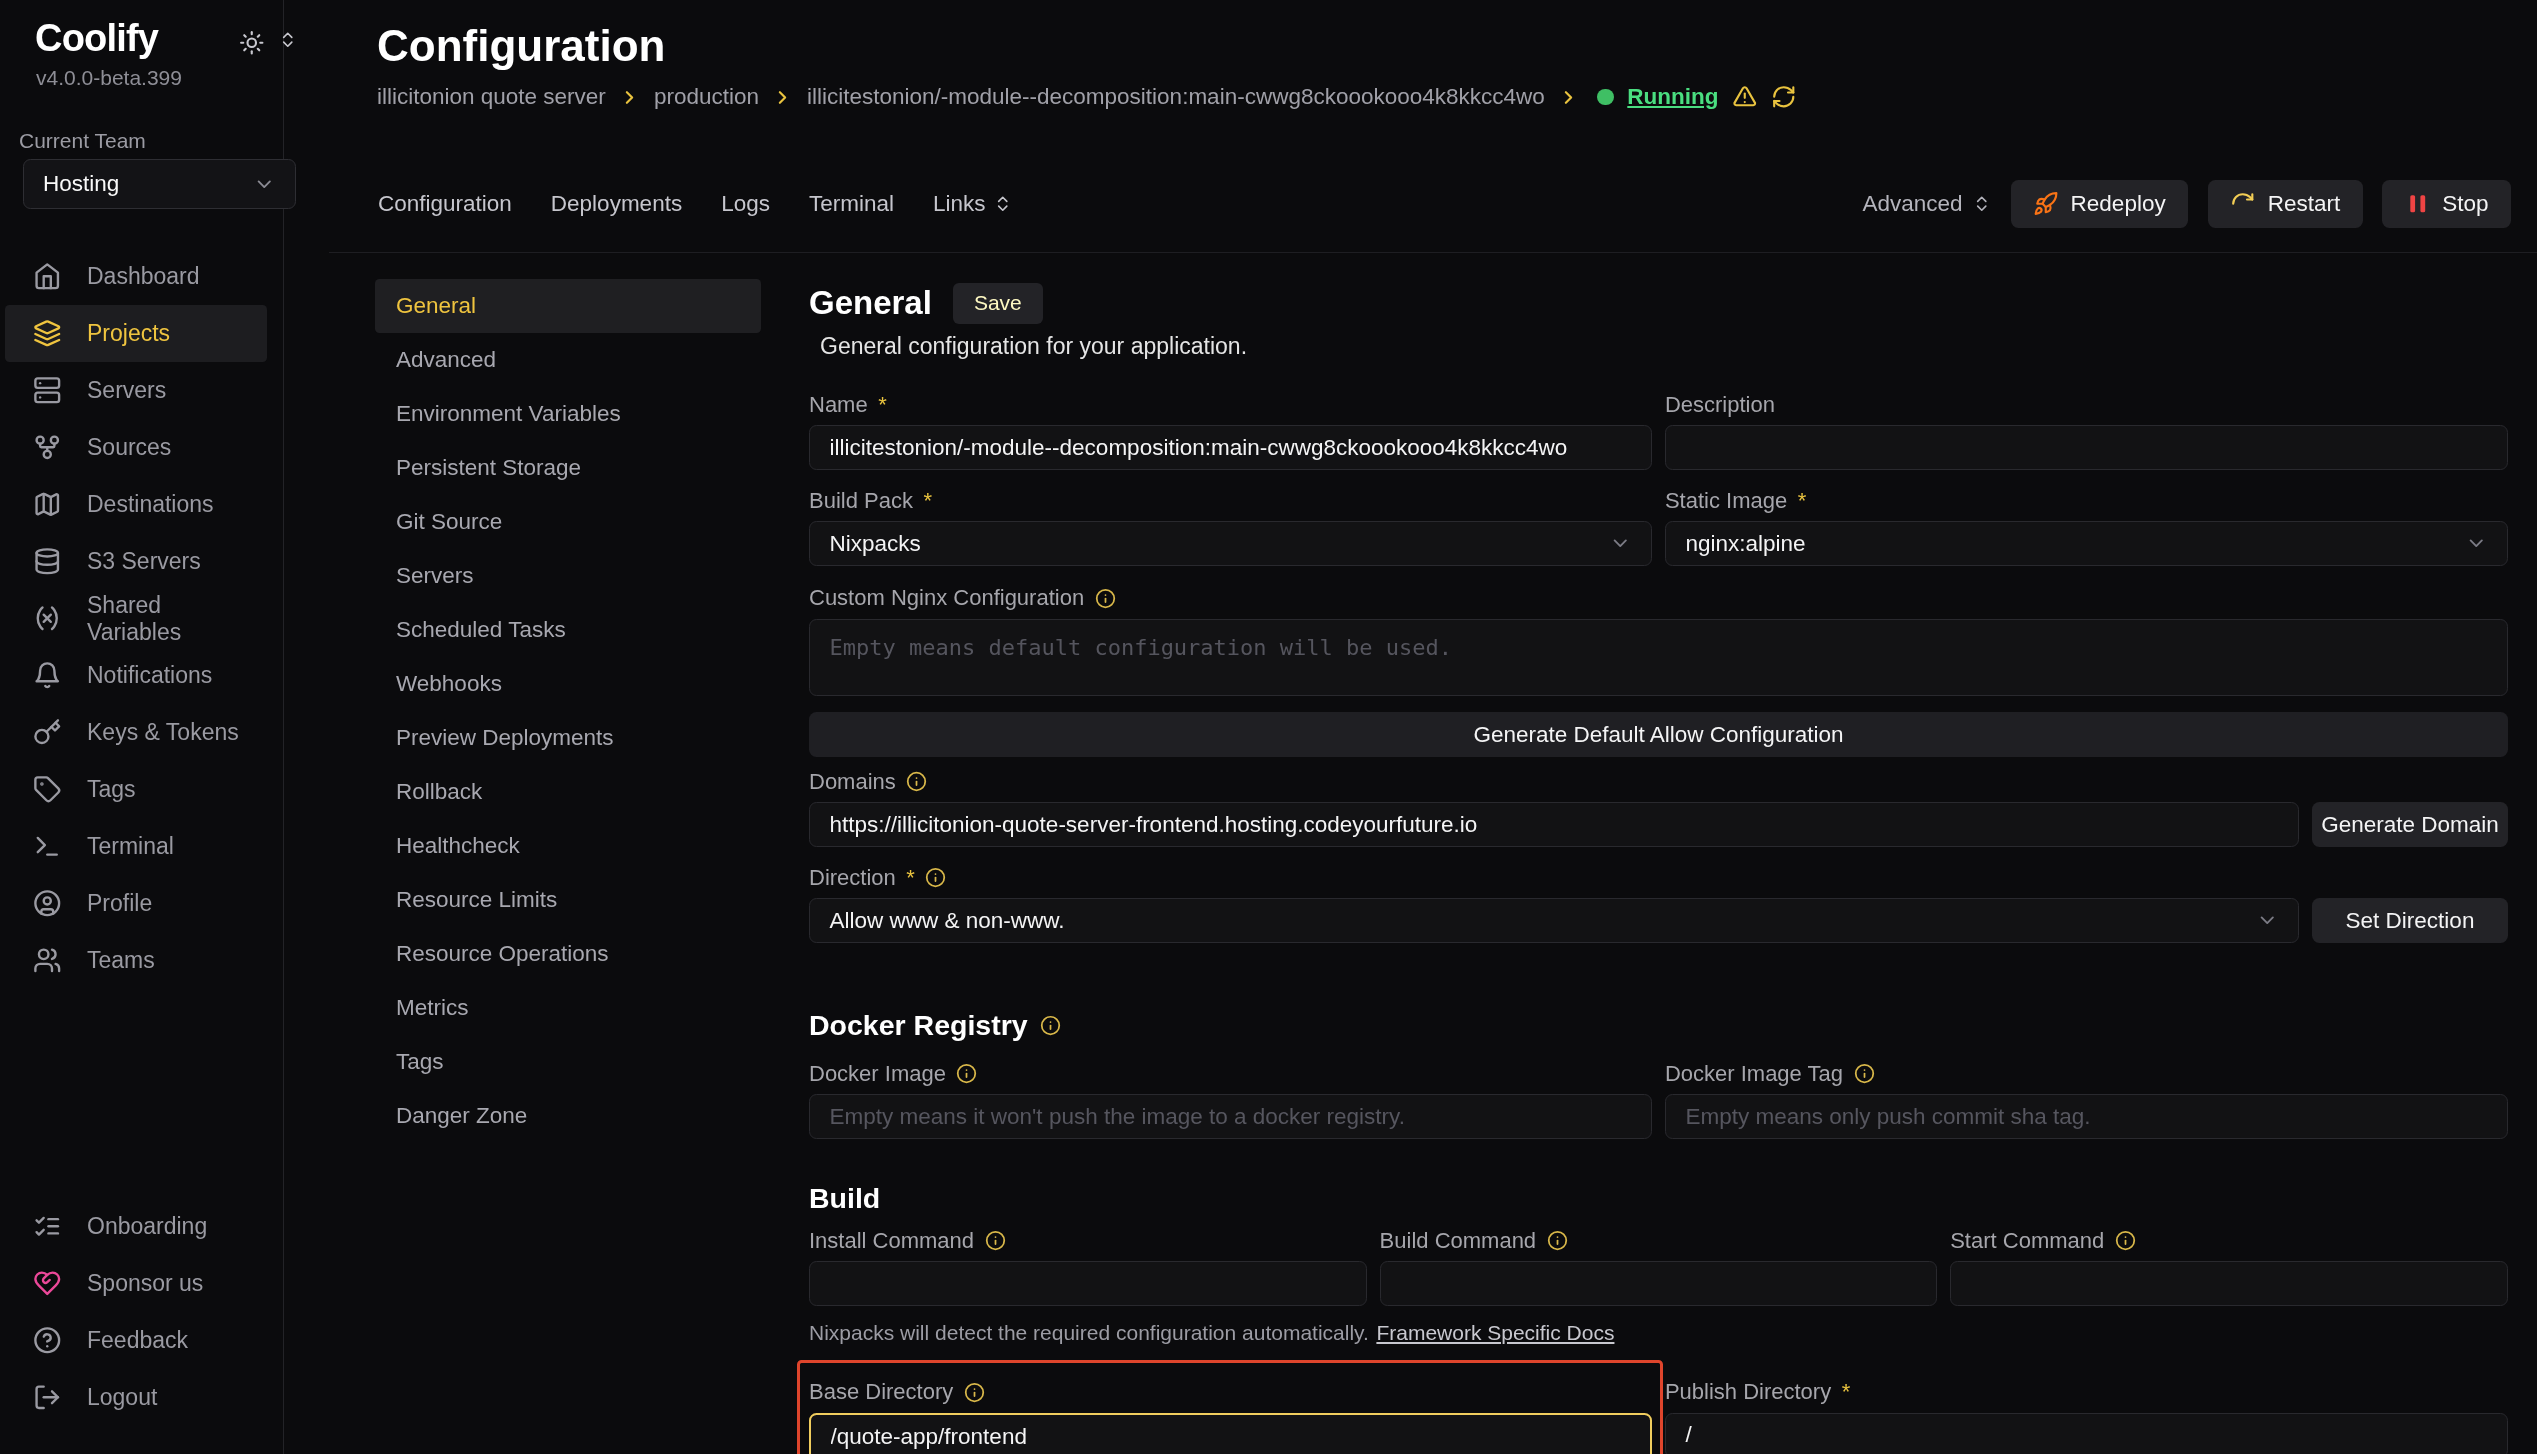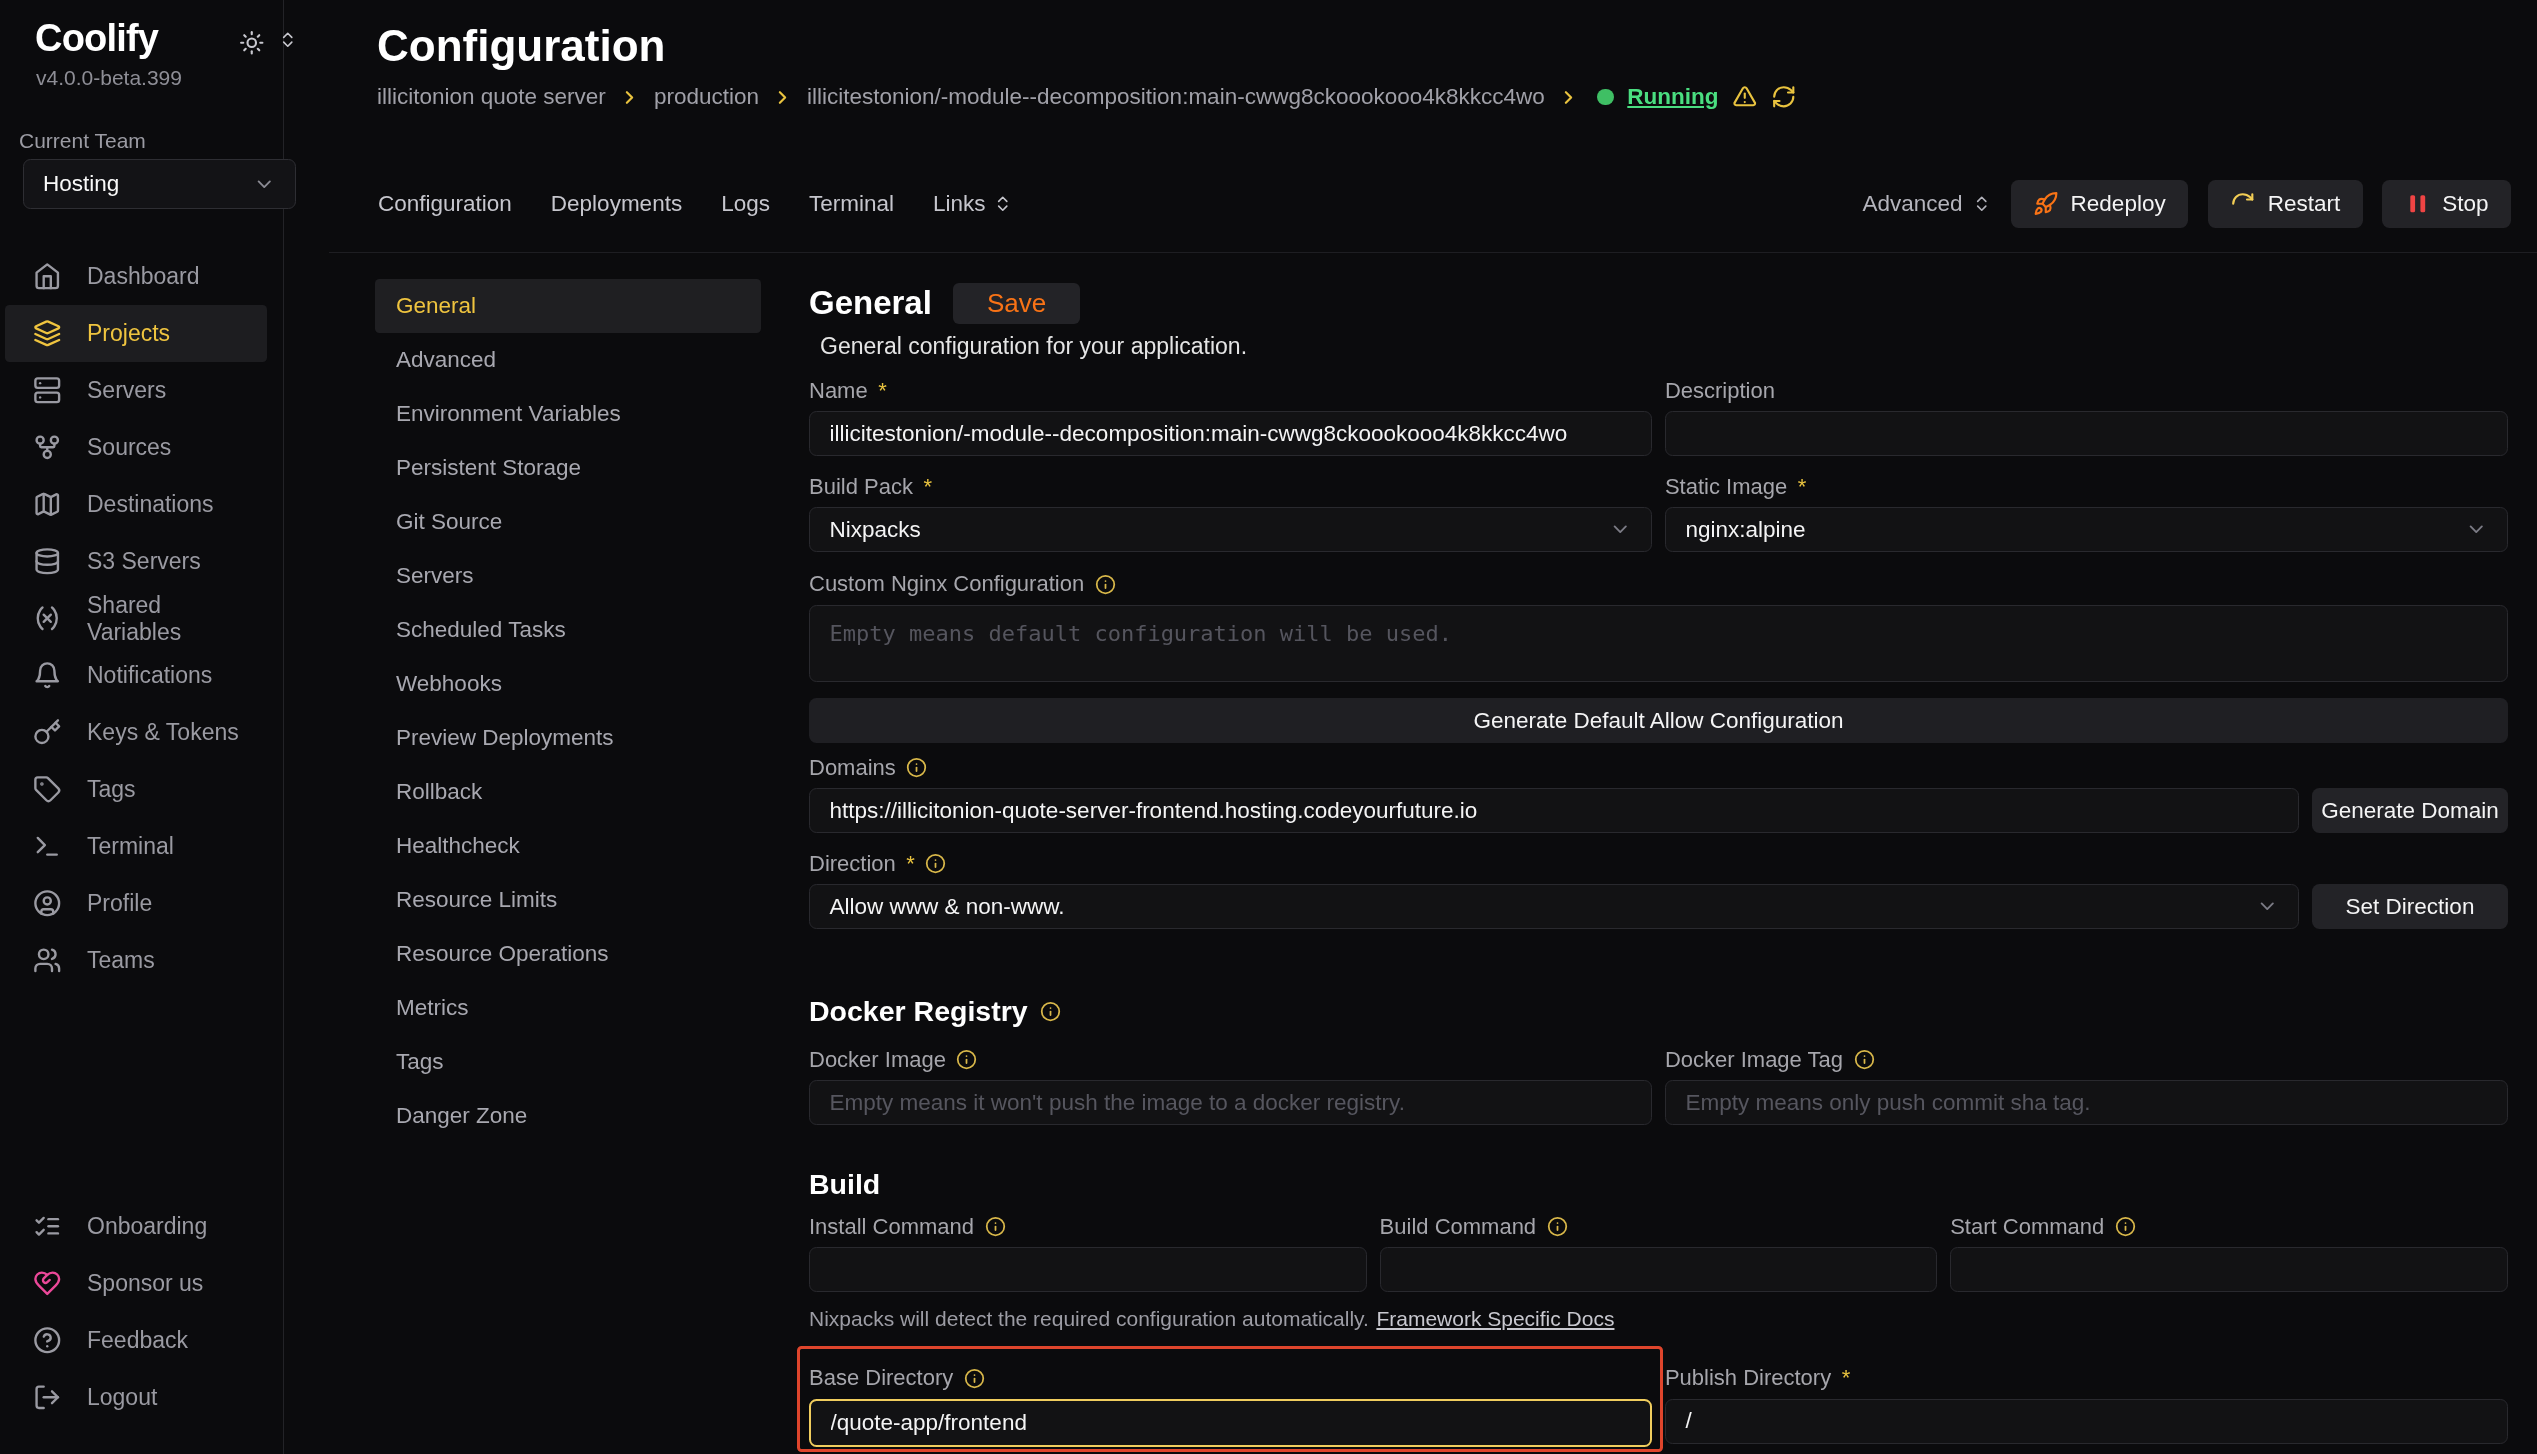--- a/index.html
+++ b/index.html
@@ -59,22 +59,22 @@
 
   
   .subnav { position:absolute; left:375px; top:279px; width:386px; font-size:22.5px; color:#a8a8b0; }
   .subnav-item { height:54px; display:flex; align-items:center; padding:0 21px; border-radius:4.5px; cursor:pointer; }
   .subnav-item.active { background:#1f1f22; color:#efc43f; }
 
   
   .content { position:absolute; left:809px; top:270px; width:1699px; }
   .section-head { margin-top:12px; display:flex; align-items:center; gap:21px; height:42px; }
   .section-head h2 { font-size:33px; font-weight:700; color:#ffffff; }
-  .save-btn { background:#232327; border:none; border-radius:6px; height:41px; padding:0 34px; font-size:26px;
-    color:#f97316; cursor:pointer; font-family:inherit; }
+  .save-btn { background:#232327; border:none; border-radius:6px; height:41px; padding:0 21px; font-size:21px;
+    color:#fef9c3; cursor:pointer; font-family:inherit; }
   .subtitle { margin-top:9px; font-size:23px; color:#e5e5e5; height:27px;margin-left:11px; }
   .grid2 { display:grid; grid-template-columns:1fr 1fr; column-gap:12.8px; }
   .grid3 { display:grid; grid-template-columns:1fr 1fr 1fr; column-gap:12.8px; }
   .grid-dom { display:grid; grid-template-columns:1fr 196px; column-gap:12.8px; align-items:end; }
   .flabel { display:flex; align-items:center; gap:10.5px; font-size:22px; color:#a6a6ac; height:25.5px; margin-bottom:7.5px; }
   .req { color:#e9c33f; }
   .info { color:#d9b84a; cursor:pointer; }
   .input, input.input { width:100%; height:45px; background:#121214; border:0.8px solid #29292e; border-radius:7.5px;
     padding:0 19.5px; font-size:22.5px; color:#f4f4f5; font-family:inherit; display:flex; align-items:center; }
   input.input { display:block; line-height:44px; }
@@ -82,21 +82,21 @@
   .select { justify-content:space-between; cursor:pointer; }
   .select .icon { color:#7b7b85; }
   .textarea { width:100%; height:77px; background:#121214; border:0.8px solid #29292e; border-radius:7.5px;
     padding:15px 19.5px; font-size:22px; color:#f4f4f5; resize:none; font-family:"DejaVu Sans Mono","Liberation Mono",monospace; }
   .textarea::placeholder { color:#55555e; }
   .wide-btn { margin-top:13.5px; width:100%; height:45px; background:#1f1f23; border:none; border-radius:7.5px;
     font-size:22.5px; color:#f4f4f5; cursor:pointer; font-family:inherit; }
   .side-btn { height:45px; background:#232327; border:none; border-radius:7.5px; font-size:22.5px; color:#f4f4f5;
     cursor:pointer; font-family:inherit; }
   .sec-h { font-size:28.5px; font-weight:700; color:#ffffff; display:flex; align-items:center; gap:12px; height:35px; }
-  .row-name { margin-top:18px; }
+  .row-name { margin-top:32px; }
   .row-pack { margin-top:18px; }
   .row-nginx { margin-top:19.5px; }
   .row-domains { margin-top:12px; }
   .row-direction { margin-top:18px; }
   .h-docker { margin-top:65px; }
   .row-docker { margin-top:18px; }
   .h-build { margin-top:42px; }
   .row-commands { margin-top:12px; }
   .note { margin-top:15px; font-size:21px; color:#9c9ca4; height:25.5px; }
   .note-link { color:#c8c8cf; text-decoration:underline; margin-left:7.5px; cursor:pointer; }

